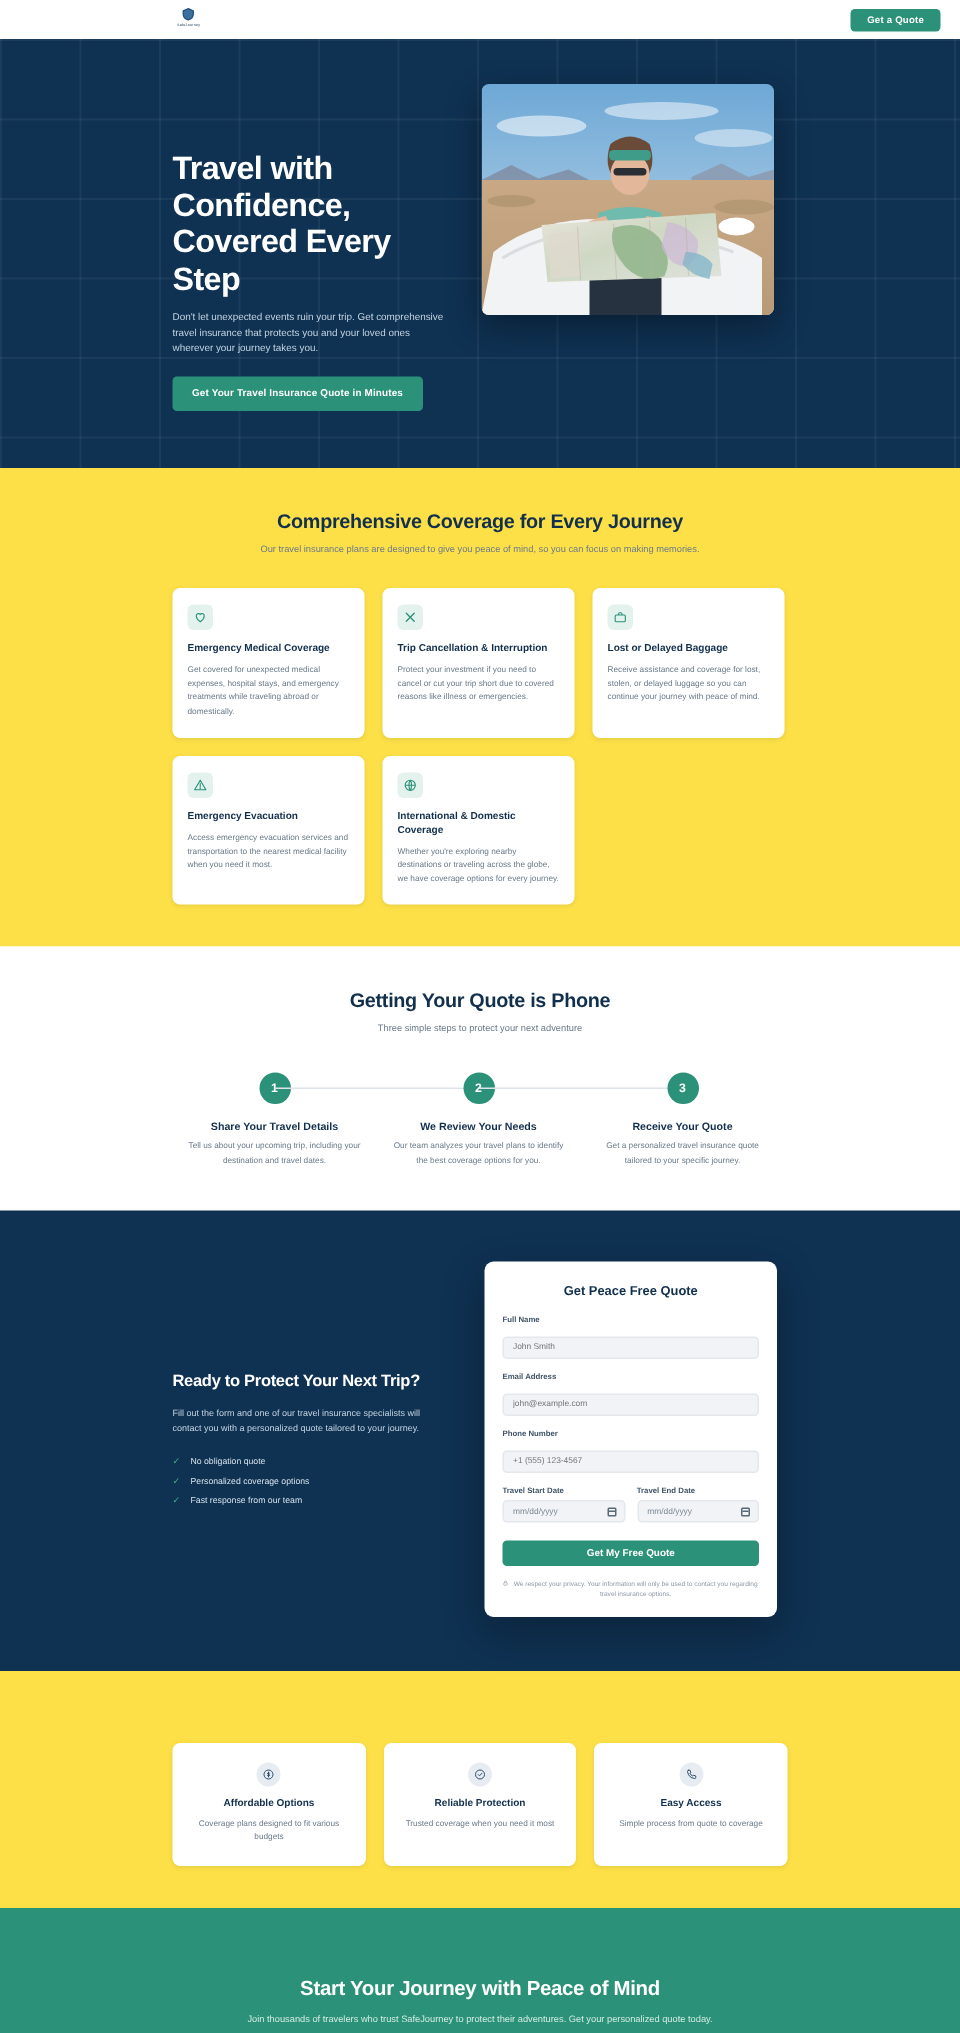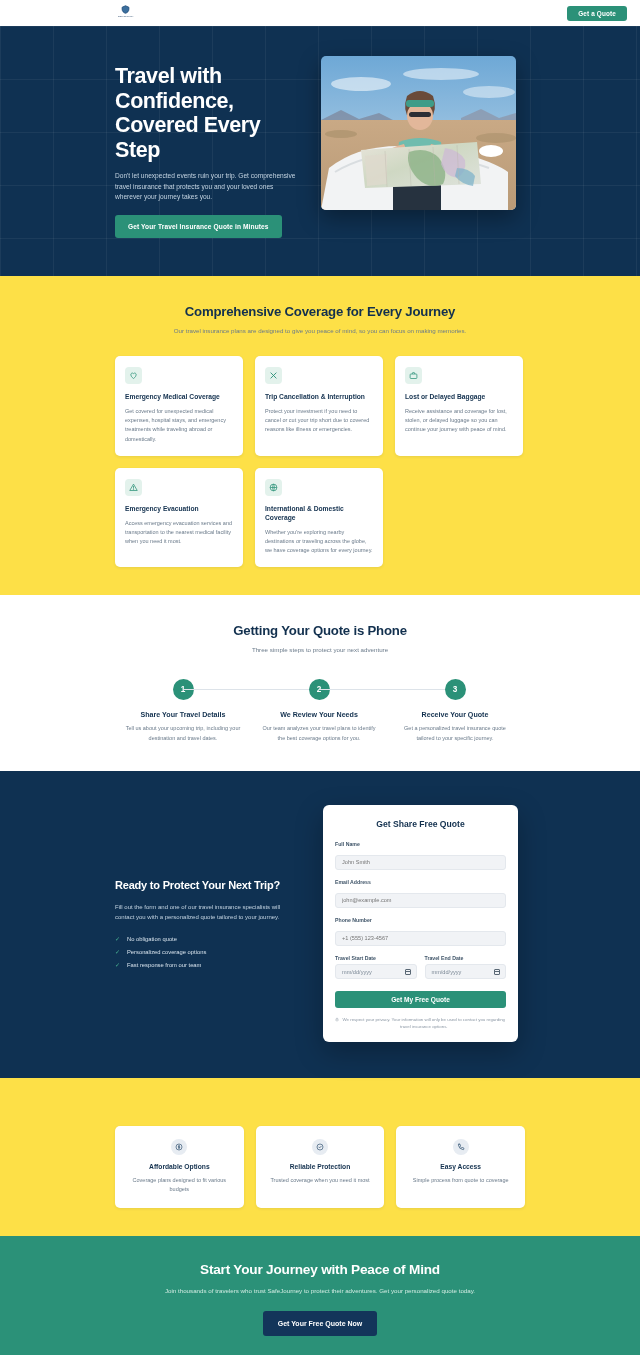--- a/index.html
+++ b/index.html
@@ -46,21 +46,21 @@
       linear-gradient(to right, rgba(255,255,255,.055) 1px, transparent 1px),
       linear-gradient(to bottom, rgba(255,255,255,.055) 1px, transparent 1px);
     background-size: 53px 53px;
     pointer-events: none;
   }
   .hero-inner {
     position: relative;
     width: 410px; margin: 0 auto;
     display: flex; gap: 20px; align-items: flex-start;
   }
-  .hero-left { width: 186px; padding-top: 8px; }
+  .hero-left { width: 186px; padding-top: 8px; margin-top: 36px; }
   .hero-title {
     color: #ffffff;
     font-size: 21.5px;
     line-height: 1.14;
     font-weight: bold;
     letter-spacing: -.4px;
   }
   .hero-sub {
     color: #c3d3e1;
     font-size: 6.6px;
@@ -218,21 +218,21 @@
   .why-icon {
     width: 16px; height: 16px; border-radius: 50%;
     background: #e7ecf2; margin: 0 auto 8px auto;
     display: flex; align-items: center; justify-content: center;
   }
   .why-title { font-size: 6.7px; font-weight: bold; color: #12304e; margin-bottom: 6px; }
   .why-text { font-size: 5.5px; color: #6a7a8a; line-height: 1.62; }
 
   
   .cta-band { padding: 26px 0 30px 0; }
-  .cta-title { text-align: center; color: #ffffff; font-size: 13.6px; font-weight: bold; letter-spacing: -.2px; }
+  .cta-title { text-align: center; color: #ffffff; font-size: 13.6px; font-weight: bold; letter-spacing: -.2px; margin-top: 20px; }
   .cta-sub { text-align: center; color: #d2ece3; font-size: 6.2px; line-height: 1.65; margin-top: 9px; }
   .cta-btn {
     display: block; margin: 15px auto 0 auto;
     background: #13355a; color: #ffffff;
     border: none; border-radius: 3px;
     font-size: 7px; font-weight: bold;
     padding: 9px 15px; cursor: pointer;
   }
 </style>
 </head>
@@ -420,21 +420,21 @@
               <span class="t">Personalized coverage options</span>
             </div>
             <div class="bullet">
               <span class="bullet-check">✓</span>
               <span class="t">Fast response from our team</span>
             </div>
           </div>
         </div>
 
         <div class="form-card">
-          <div class="form-title">Get Share Free Quote</div>
+          <div class="form-title">Get Peace Free Quote</div>
 
           <div class="field">
             <label>Full Name</label>
             <input type="text" placeholder="John Smith" style="">
           </div>
           <div class="field">
             <label>Email Address</label>
             <input type="text" placeholder="john@example.com" style="">
           </div>
           <div class="field">

